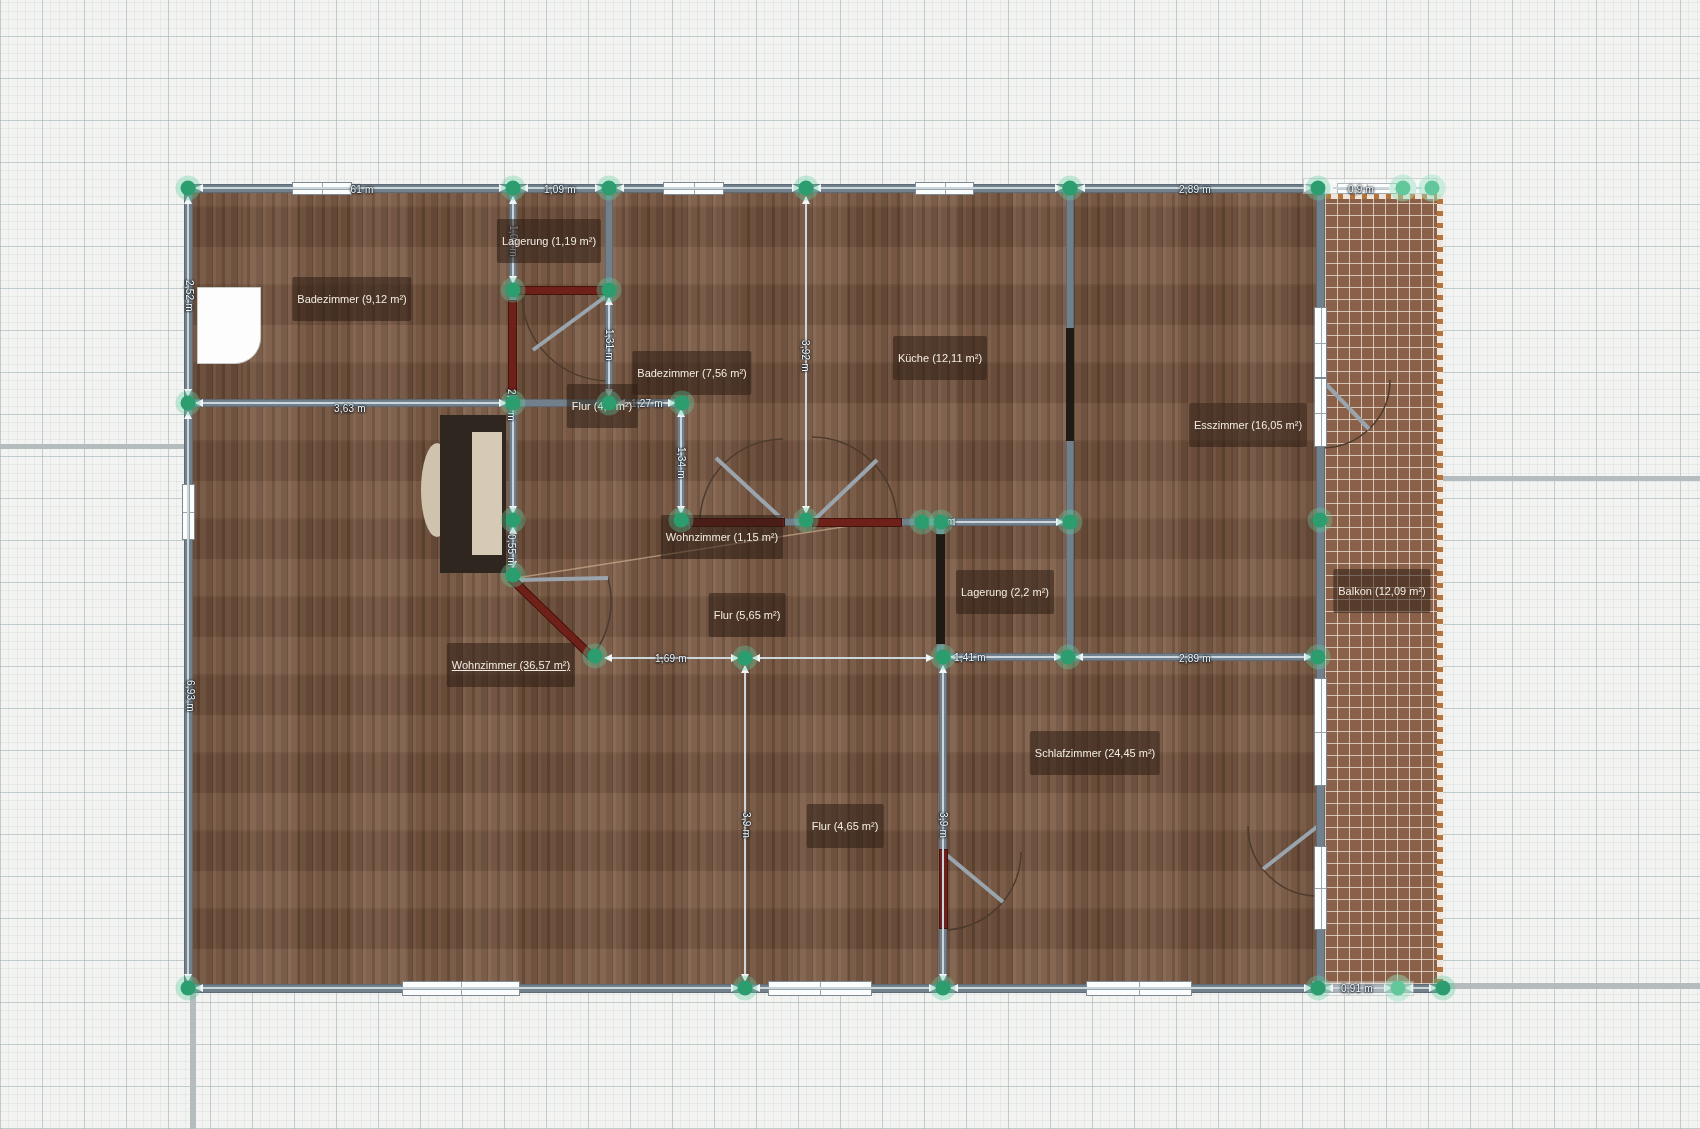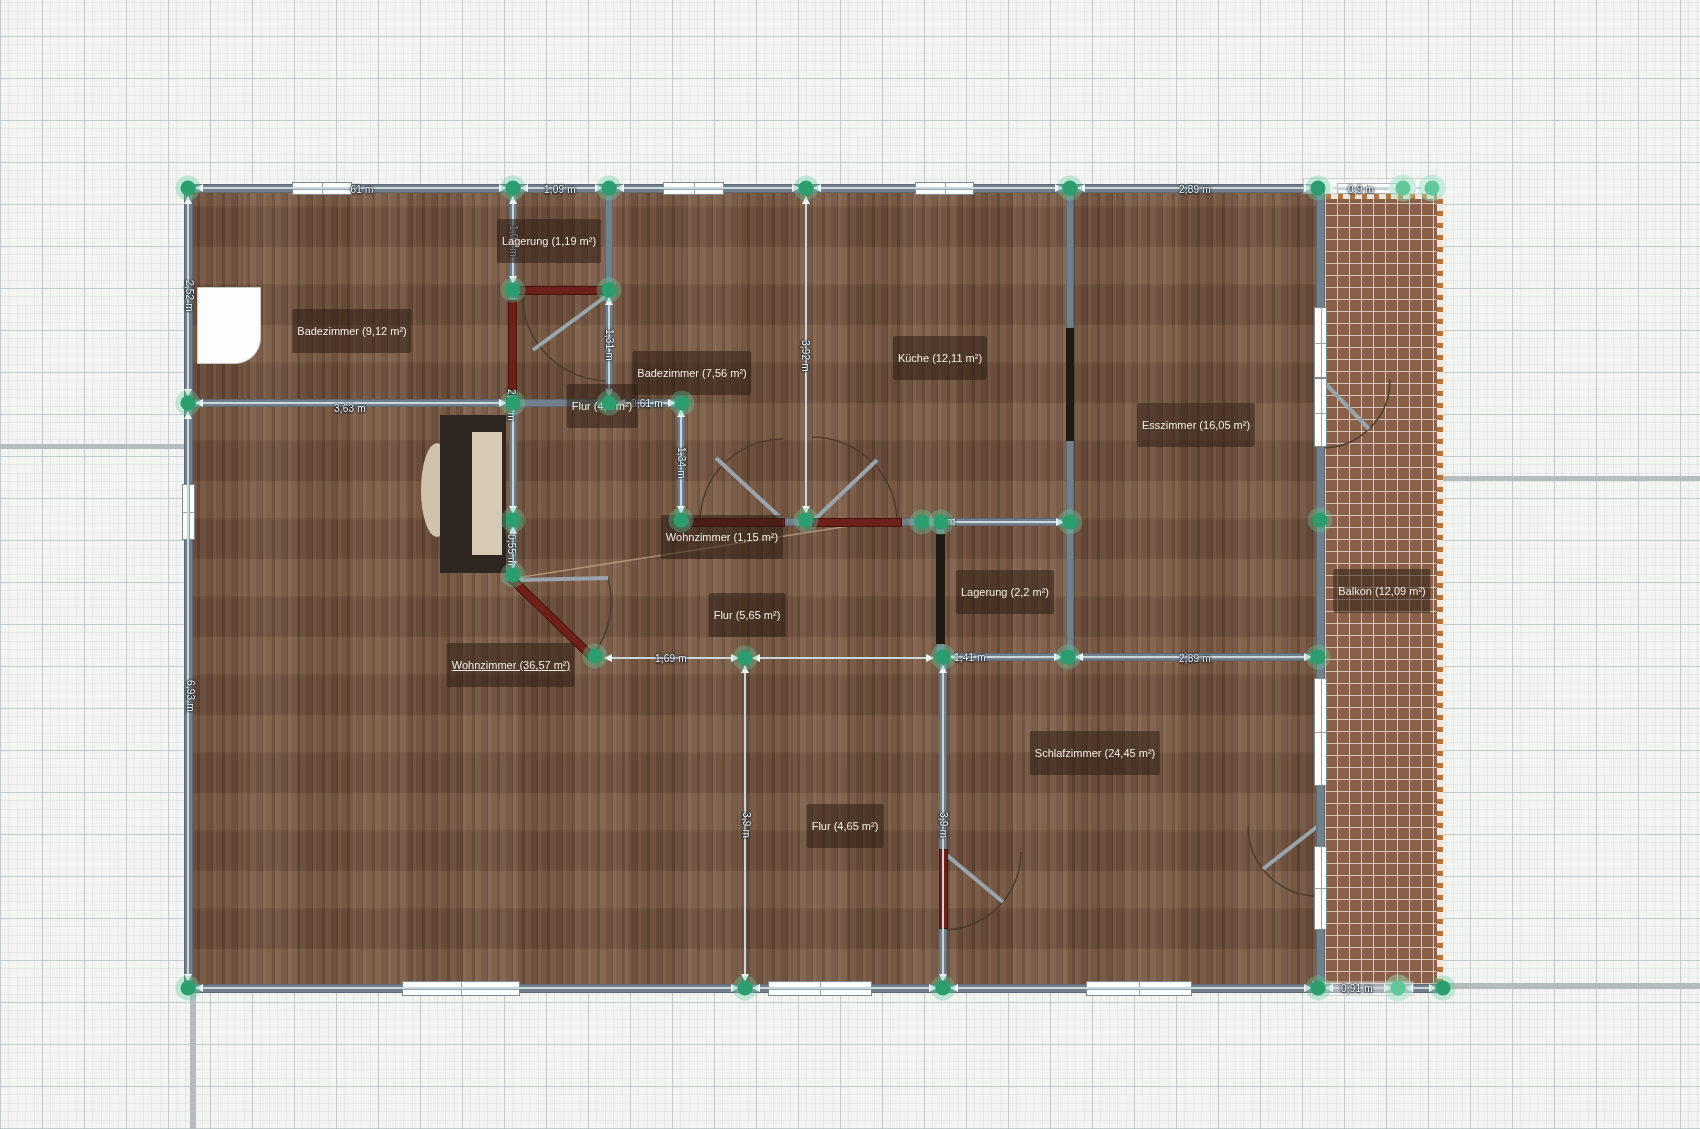--- a/index.html
+++ b/index.html
@@ -170,33 +170,33 @@
     <div class="dimlabel" style="left: 1361px; top: 189px;">0,9 m</div>
     <div class="dimlabel v" style="left: 189px; top: 296px;">2,52 m</div>
     <div class="dimlabel v" style="left: 190px; top: 696px;">6,93 m</div>
     <div class="dimlabel v" style="left: 513px; top: 241px;">1,09 m</div>
     <div class="dimlabel v" style="left: 511px; top: 405px;">2,74 m</div>
     <div class="dimlabel v" style="left: 511px; top: 550px;">0,55 m</div>
     <div class="dimlabel v" style="left: 609px; top: 345px;">1,31 m</div>
     <div class="dimlabel v" style="left: 681px; top: 463px;">1,34 m</div>
     <div class="dimlabel v" style="left: 805px; top: 356px;">3,92 m</div>
     <div class="dimlabel" style="left: 350px; top: 408px;">3,63 m</div>
-    <div class="dimlabel" style="left: 647px; top: 403px;">0,61 m</div>
+    <div class="dimlabel" style="left: 647px; top: 403px;">1,27 m</div>
     <div class="dimlabel" style="left: 951px; top: 521px;">m</div>
     <div class="dimlabel" style="left: 671px; top: 658px;">1,69 m</div>
     <div class="dimlabel" style="left: 970px; top: 657px; text-align: right;">1,41 m</div>
     <div class="dimlabel" style="left: 1195px; top: 658px;">2,89 m</div>
     <div class="dimlabel v" style="left: 746px; top: 825px;">3,9 m</div>
     <div class="dimlabel v" style="left: 943px; top: 825px;">3,9 m</div>
     <div class="dimlabel" style="left: 1357px; top: 988px;">0,91 m</div>
-    <div class="roomlabel" style="left: 352px; top: 299px; margin-top: 32px;">Badezimmer (9,12 m²)</div>
+    <div class="roomlabel" style="left: 352px; top: 299px;">Badezimmer (9,12 m²)</div>
     <div class="roomlabel" style="left: 549px; top: 241px;">Lagerung (1,19 m²)</div>
     <div class="roomlabel" style="left: 692px; top: 373px;">Badezimmer (7,56 m²)</div>
     <div class="roomlabel" style="left: 940px; top: 358px;">Küche (12,11 m²)</div>
-    <div class="roomlabel" style="left: 1196px; top: 425px;">Esszimmer (16,05 m²)</div>
+    <div class="roomlabel" style="left: 1248px; top: 425px;">Esszimmer (16,05 m²)</div>
     <div class="roomlabel" style="left: 602px; top: 406px;">Flur (4,1 m²)</div>
     <div class="roomlabel" style="left: 722px; top: 537px;">Wohnzimmer (1,15 m²)</div>
     <div class="roomlabel" style="left: 1005px; top: 592px;">Lagerung (2,2 m²)</div>
     <div class="roomlabel" style="left: 747px; top: 615px;">Flur (5,65 m²)</div>
     <div class="roomlabel" style="left: 511px; top: 665px; text-decoration: underline;">Wohnzimmer (36,57 m²)</div>
     <div class="roomlabel" style="left: 845px; top: 826px;">Flur (4,65 m²)</div>
     <div class="roomlabel" style="left: 1095px; top: 753px;">Schlafzimmer (24,45 m²)</div>
     <div class="roomlabel" style="left: 1382px; top: 591px;">Balkon (12,09 m²)</div>
     <div class="dot" style="left: 188px; top: 188px;"></div>
     <div class="dot" style="left: 513px; top: 188px;"></div>

